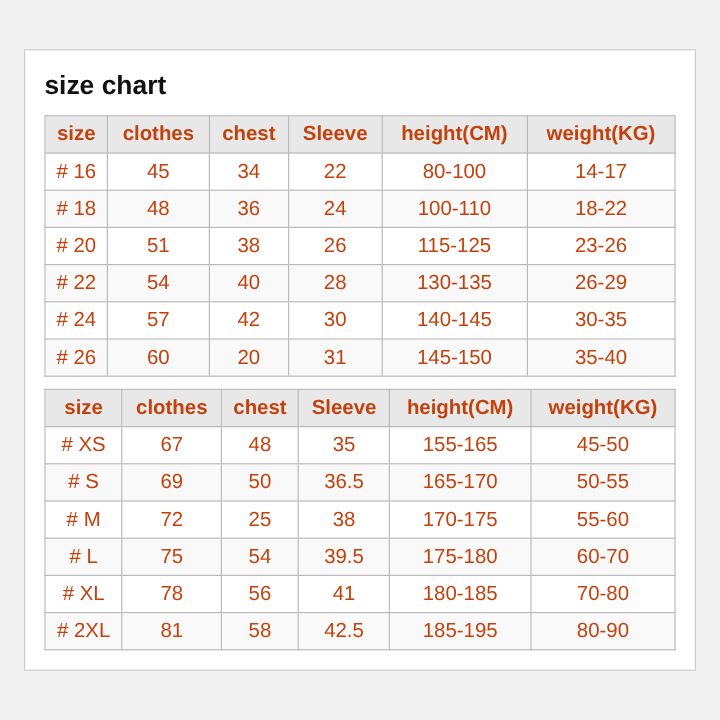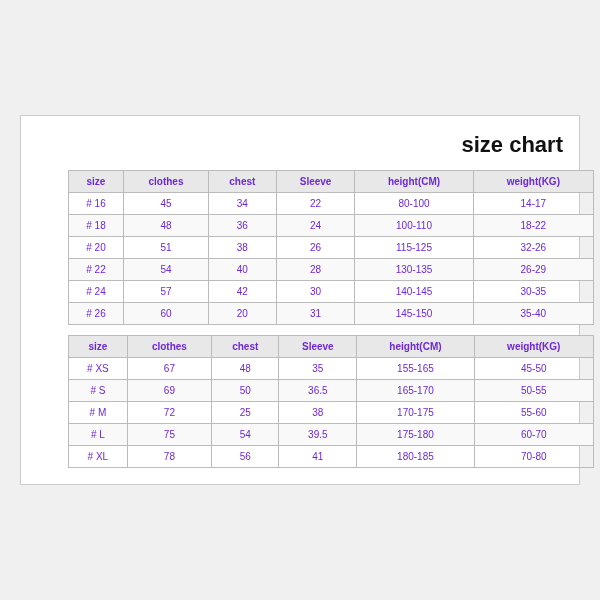--- a/index.html
+++ b/index.html
@@ -12,32 +12,31 @@
       justify-content: center;
       font-family: Arial, sans-serif;
     }
     .card {
       background: #fff;
       border: 1px solid #ccc;
       padding: 16px;
       width: 560px;
     }
     .title {
-      text-align: right;
+      text-align: left;
       font-size: 22px;
       font-weight: bold;
       margin-bottom: 12px;
       color: #111;
     }
     table {
       width: 100%;
       border-collapse: collapse;
-      font-size: 10px;
-      color: #6d28d9;
-      margin-left: 31px;
+      font-size: 17px;
+      color: #c2410c;
     }
     th, td {
       border: 1px solid #bbb;
       text-align: center;
       padding: 5px 4px;
     }
     thead tr th {
       background: #e8e8e8;
       font-weight: bold;
     }
@@ -81,21 +80,21 @@
           <td>24</td>
           <td>100-110</td>
           <td>18-22</td>
         </tr>
         <tr>
           <td># 20</td>
           <td>51</td>
           <td>38</td>
           <td>26</td>
           <td>115-125</td>
-          <td>32-26</td>
+          <td>23-26</td>
         </tr>
         <tr>
           <td># 22</td>
           <td>54</td>
           <td>40</td>
           <td>28</td>
           <td>130-135</td>
           <td>26-29</td>
         </tr>
         <tr>
@@ -164,15 +163,23 @@
           <td>60-70</td>
         </tr>
         <tr>
           <td># XL</td>
           <td>78</td>
           <td>56</td>
           <td>41</td>
           <td>180-185</td>
           <td>70-80</td>
         </tr>
+        <tr>
+          <td># 2XL</td>
+          <td>81</td>
+          <td>58</td>
+          <td>42.5</td>
+          <td>185-195</td>
+          <td>80-90</td>
+        </tr>
       </tbody>
   </table>
 </div>
 
 </body></html>

